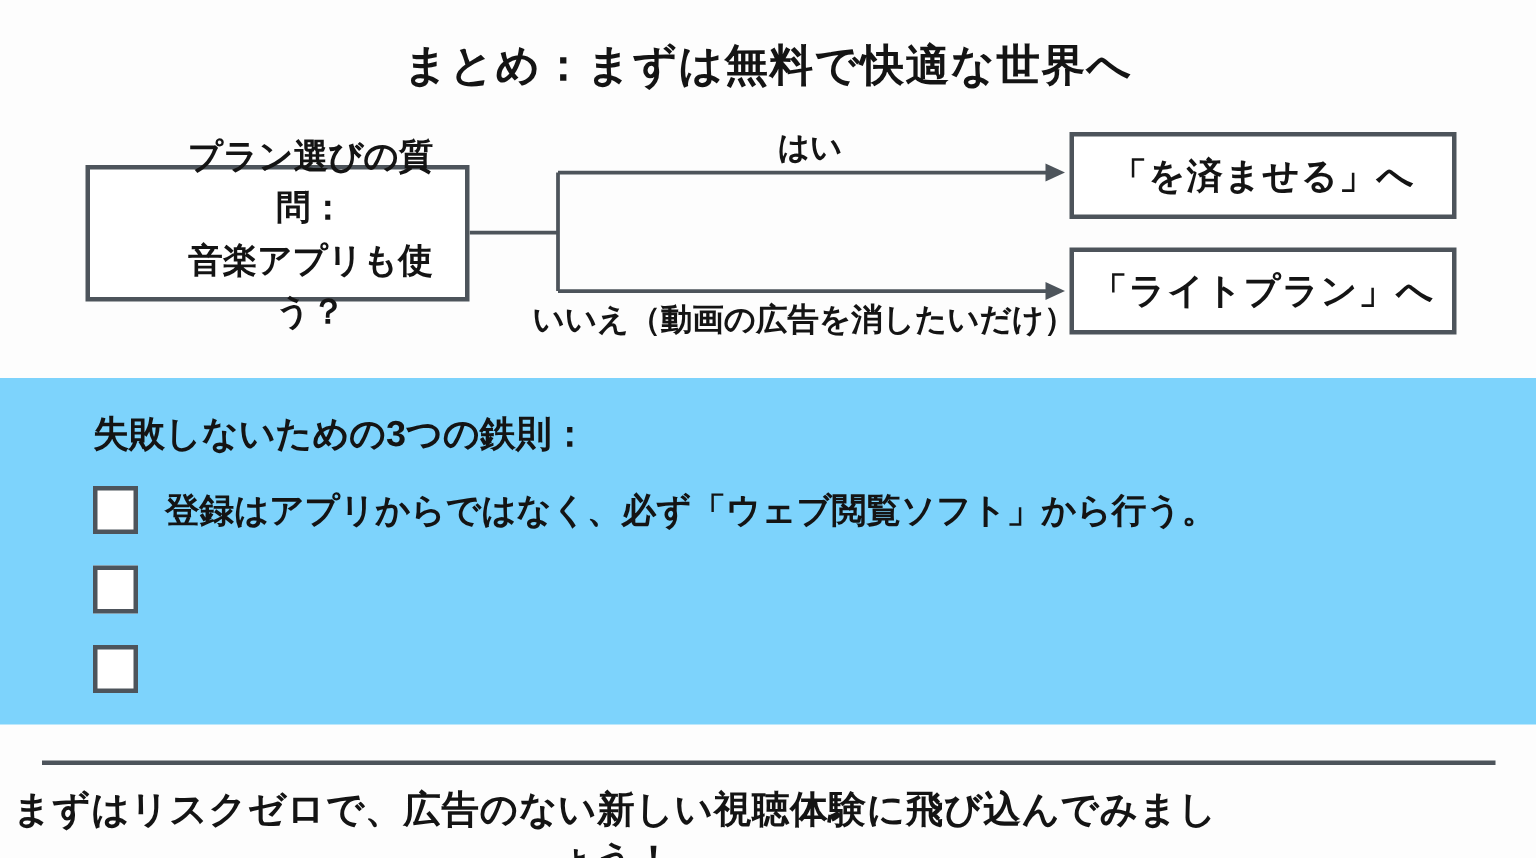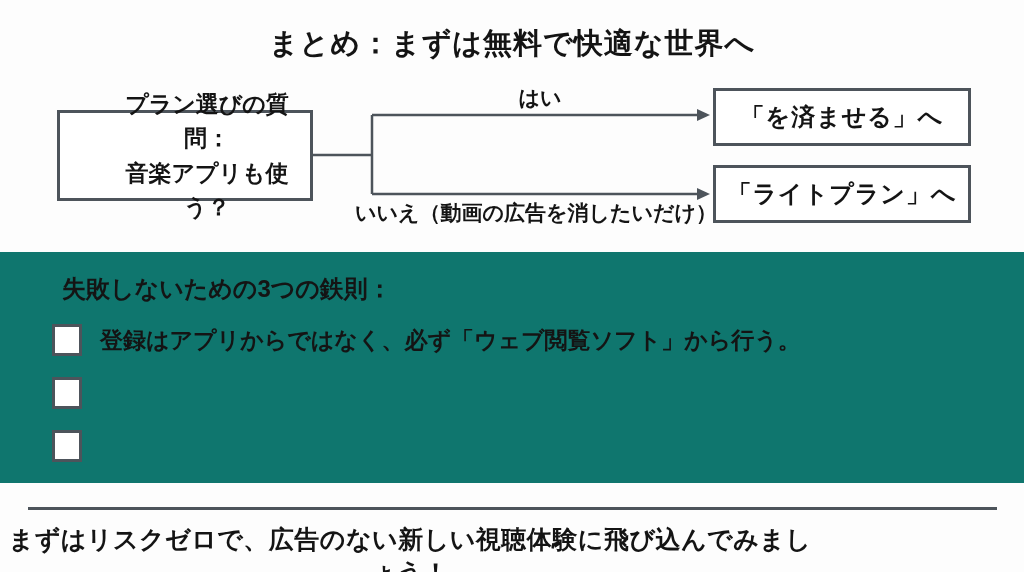--- a/index.html
+++ b/index.html
@@ -61,31 +61,31 @@
     width: 336px;
     text-align: center;
   }
   .no-label {
     left: 355px; top: 199px; text-align: right;
   }
   .rules-panel {
     position: absolute;
     left: 0; top: 252px;
     width: 1024px; height: 231px;
-    background: #0f766e;
+    background: #7dd3fc;
   }
   .rules-heading {
     position: absolute;
     left: 62px; top: 21px;
     font-size: 24px;
     font-weight: bold;
   }
   .rule-row {
     position: absolute;
-    left: 52px;
+    left: 62px;
     display: flex;
     align-items: center;
     gap: 18px;
     height: 40px;
     justify-content: flex-end;
   }
   .rule-row.r0 { top: 68px; }
   .rule-row.r1 { top: 121px; }
   .rule-row.r2 { top: 174px; }
   .checkbox {

